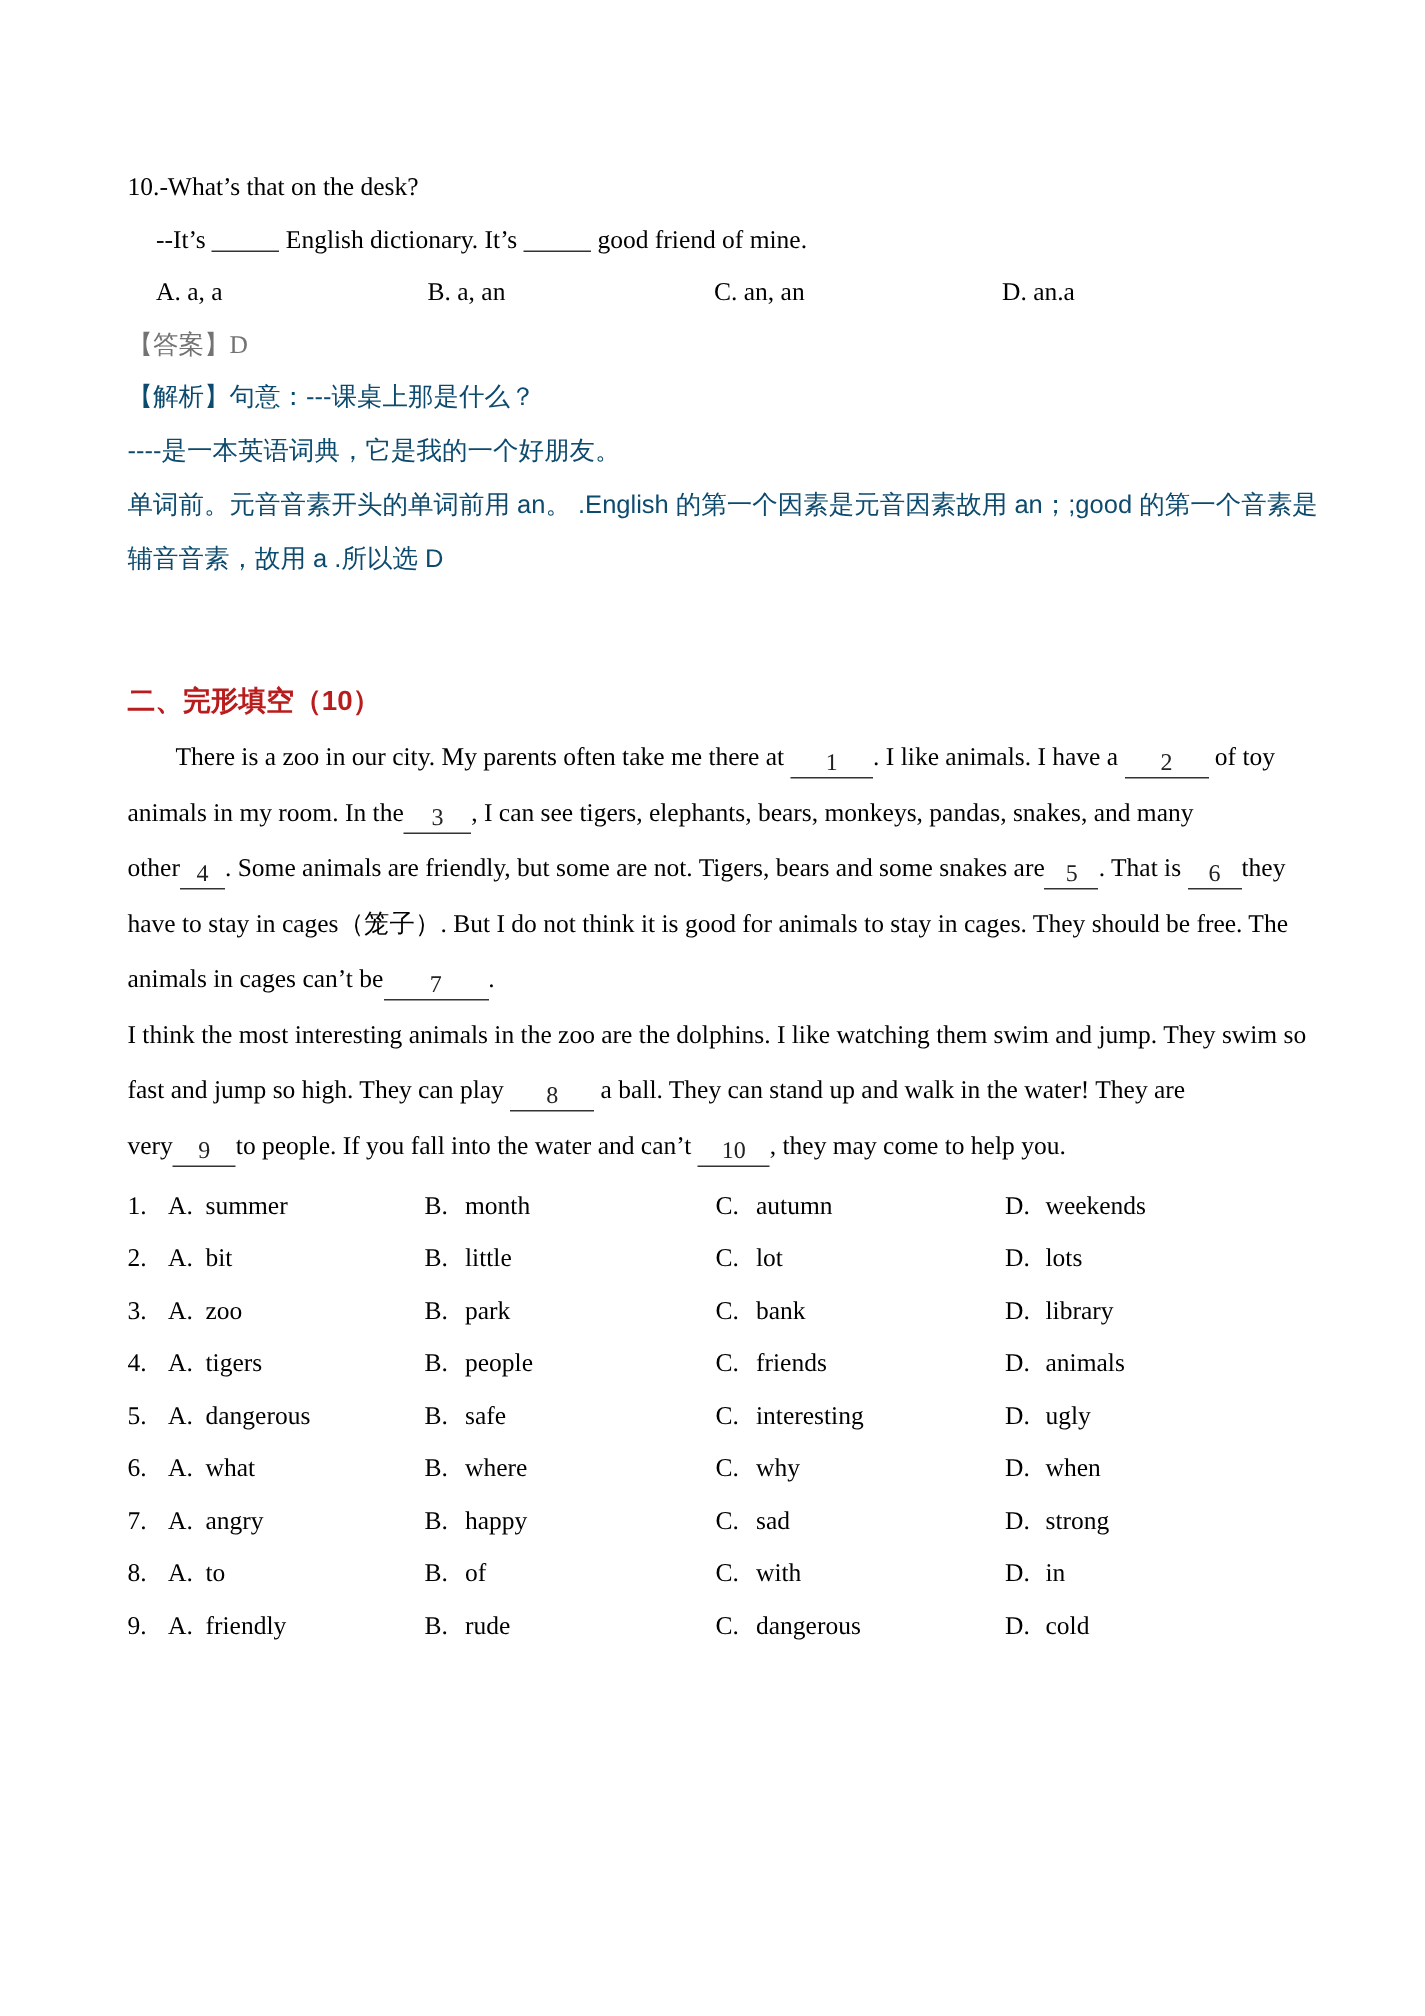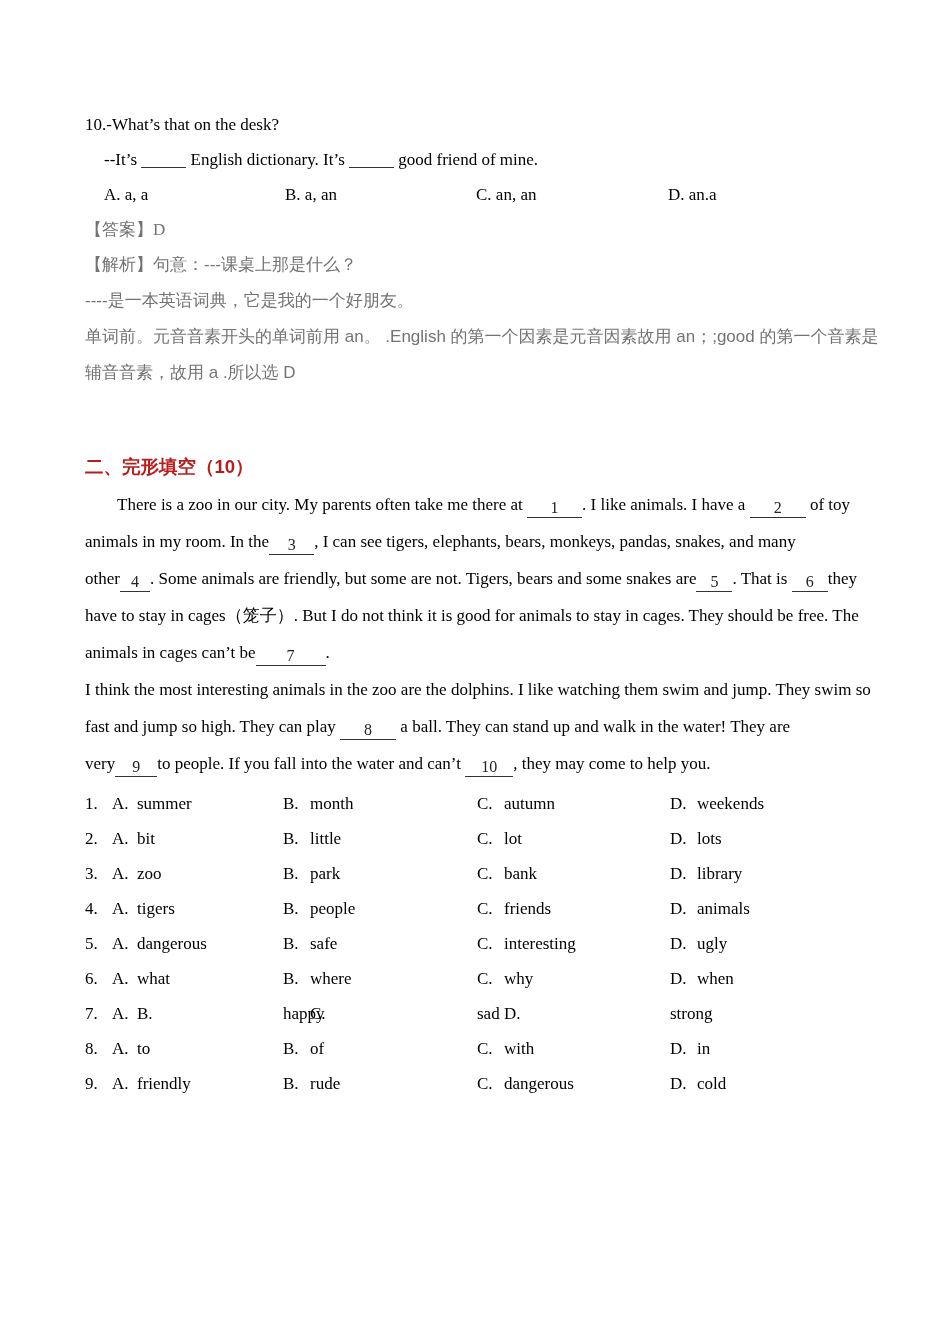--- a/index.html
+++ b/index.html
@@ -14,21 +14,21 @@
 
   .q10opts{display:grid;grid-template-columns:181px 191px 192px 1fr;
            padding-left:19px;font-size:17px;line-height:35px;height:35px;white-space:nowrap;}
 
   .answer-line{font-size:17px;line-height:35px;height:35px;white-space:nowrap;}
   .red{color:#737373;}
   .cn{font-family:"Liberation Sans","DejaVu Sans",sans-serif;}
 
   .analysis .aline{
     font-size:17px;line-height:36px;height:36px;white-space:nowrap;
-    font-family:"Liberation Sans","DejaVu Sans",sans-serif;color:#737373;
+    font-family:"Liberation Sans","DejaVu Sans",sans-serif;color:#0c4a6e;
   }
 
   .section-heading{
     margin-top:58px;font-family:"Liberation Sans","DejaVu Sans",sans-serif;
     font-weight:bold;font-size:18.5px;line-height:35px;height:35px;color:#b91c1c;
   }
 
   .passage{margin-top:2px;font-size:17px;}
   .passage .pline{line-height:37px;height:37px;white-space:nowrap;font-family:Liberation Serif, serif;}
   .passage .pline.indent{padding-left:32px;}
@@ -143,20 +143,21 @@
         <span>B.</span>
         <span>where</span>
         <span>C.</span>
         <span>why</span>
         <span>D.</span>
         <span>when</span>
       </div>
       <div class="orow">
         <span>7.</span>
         <span>A.</span>
+        <span>angry</span>
         <span>B.</span>
         <span>happy</span>
         <span>C.</span>
         <span>sad</span>
         <span>D.</span>
         <span>strong</span>
       </div>
       <div class="orow">
         <span>8.</span>
         <span>A.</span>

